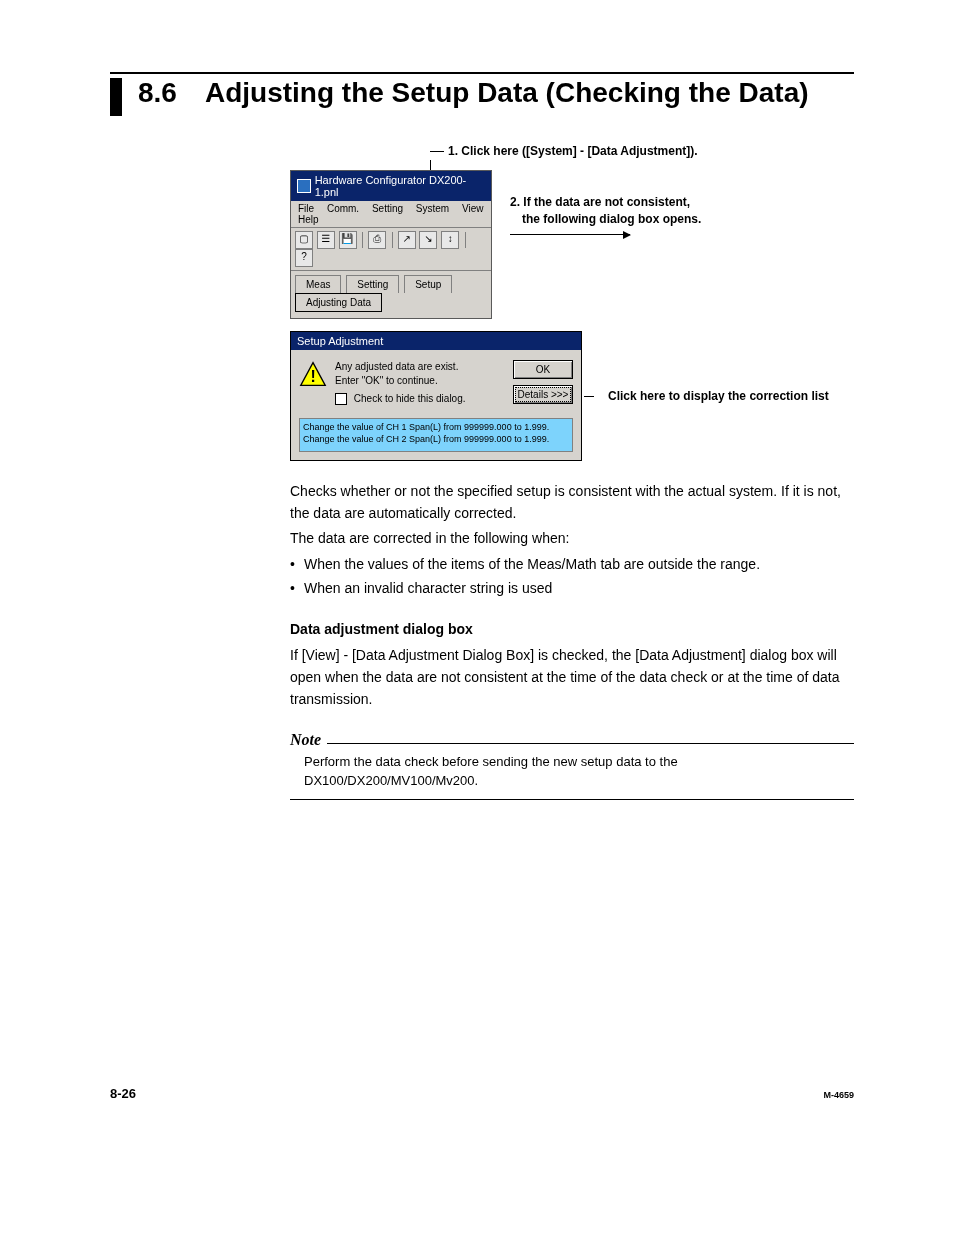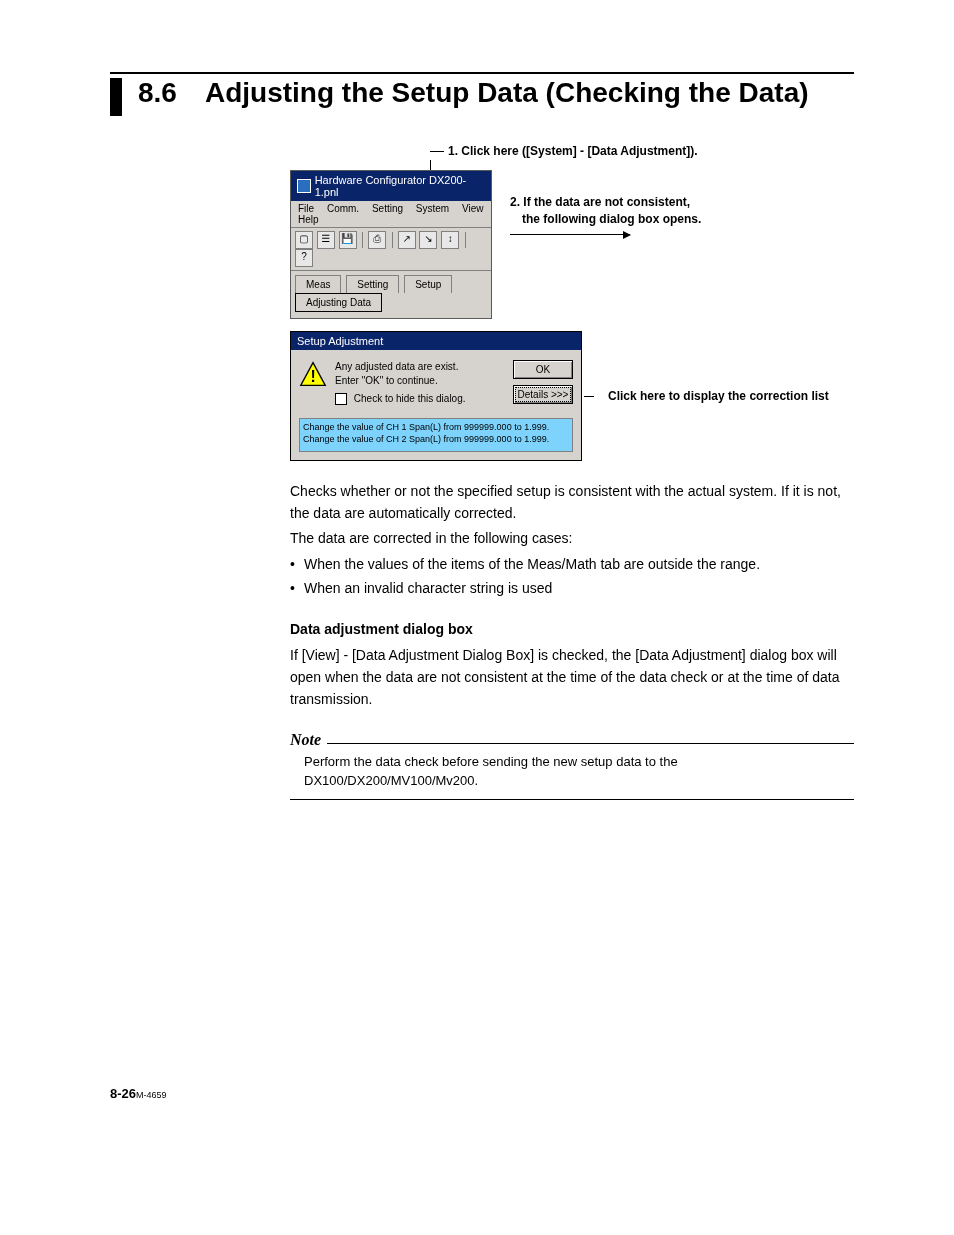--- a/index.html
+++ b/index.html
@@ -45,23 +45,23 @@
 .body-text{font-size:14px;line-height:1.55;margin-left:180px;margin-top:10px}
 .body-text p{margin:0 0 4px 0}
 .bullet{display:flex;margin:2px 0 2px 0}
 .bullet .dot{width:14px;flex:0 0 auto}
 .subhead{font-weight:700;margin-top:20px;margin-bottom:4px}
 .note-box{margin-top:18px}
 .note-label{font-style:italic;font-weight:700;font-size:16px;font-family:"Times New Roman",serif;display:inline-block;background:#fff;padding-right:6px;position:relative;z-index:1}
 .note-line{border-top:1.5px solid #000;margin-top:-10px}
 .note-body{font-size:13px;line-height:1.5;padding:8px 0 8px 14px}
 .note-end{border-top:1.5px solid #000}
-.footer{position:absolute;left:110px;right:100px;bottom:44px;display:flex;justify-content:flex-start;align-items:baseline}
+.footer{position:absolute;left:110px;right:100px;bottom:44px;display:flex;justify-content:space-between;align-items:baseline}
 .footer .pg{font-size:13px;font-weight:700}
-.footer .doc{font-size:9px;font-weight:400}
+.footer .doc{font-size:9px;font-weight:700}
 </style>
 </head>
 <body>
 
 <div class="page">
   <div class="rule"></div>
   <div class="heading-row">
     <div class="black-bar"></div>
     <div class="sec-num">8.6</div>
     <div class="sec-title">Adjusting the Setup Data (Checking the Data)</div>
@@ -142,21 +142,21 @@
           <div>Change the value of CH 2 Span(L) from 999999.000 to 1.999.</div>
         </div>
       </div>
       <span class="leader-h"></span>
       <div class="callout-3">Click here to display the correction list</div>
     </div>
   </div>
 
   <div class="body-text">
     <p>Checks whether or not the specified setup is consistent with the actual system.  If it is not, the data are automatically corrected.</p>
-    <p>The data are corrected in the following cases:</p>
+    <p>The data are corrected in the following when:</p>
     <div class="bullet">
         <span class="dot">•</span>
         <span>When the values of the items of the Meas/Math tab are outside the range.</span>
       </div>
     <div class="bullet">
         <span class="dot">•</span>
         <span>When an invalid character string is used</span>
       </div>
 
     <div class="subhead">Data adjustment dialog box</div>

